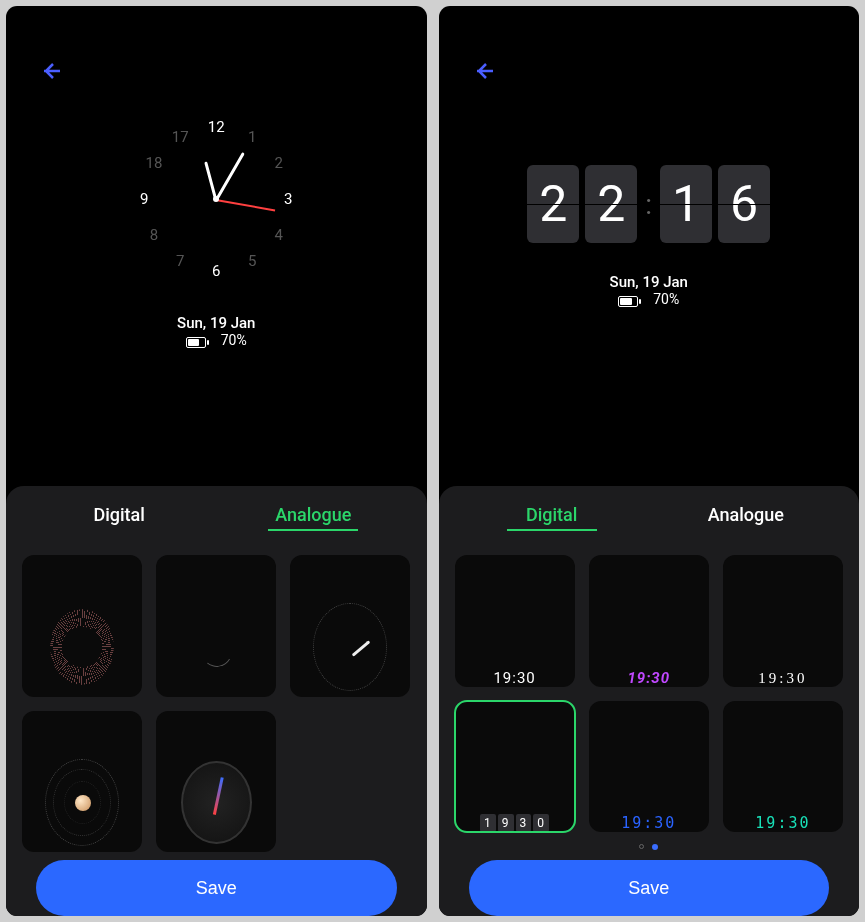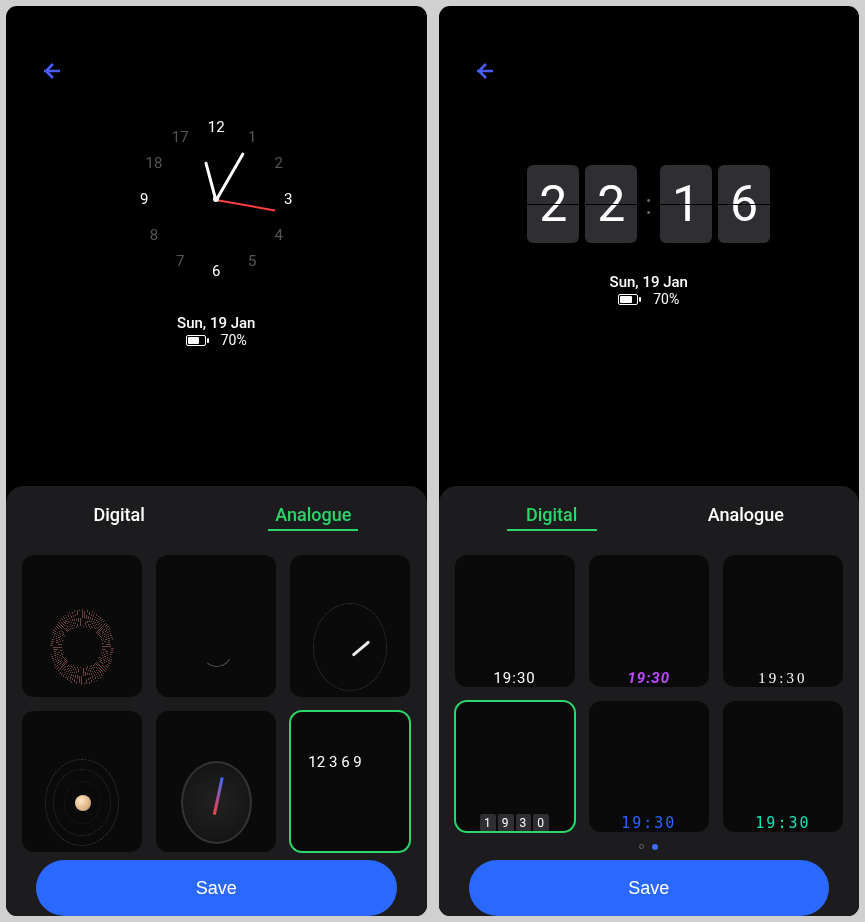--- a/index.html
+++ b/index.html
@@ -56,21 +56,21 @@
     left:50%; top:50%;
     transform-origin: 0 50%;
     background:#fff;
     height:3px;
   }
   .hand.minute { width:55px; transform: rotate(-60deg); border-radius:2px;}
   .hand.hour   { width:40px; transform: rotate(-105deg); border-radius:2px;}
   .hand.second { width:60px; background:#ff4040; height:1.5px; transform: rotate(10deg);}
   .center-dot { position:absolute; left:50%; top:50%; width:6px;height:6px;background:#fff;border-radius:50%; transform:translate(-50%,-50%);}
   .date-line { margin-top: 30px; font-size: 15px; font-weight:500;}
-  .battery-line { margin-top: 0; font-size: 14px; display:flex; align-items:center; gap:15px;}
+  .battery-line { margin-top: 0; font-size: 14px; display:flex; align-items:flex-end; gap:15px;}
   .battery-line .batt-icon { display:inline-block; width:20px; height:11px; border:1.5px solid #fff; border-radius:2px; position:relative;}
   .battery-line .batt-icon::after { content:""; position:absolute; right:-4px; top:2px; width:2px; height:5px; background:#fff; border-radius:1px;}
   .battery-line .batt-icon::before { content:""; position:absolute; left:1px; top:1px; bottom:1px; width:65%; background:#fff; border-radius:1px;}
   
   .flip-clock { display:flex; align-items:center; gap:6px; margin-top:-20px;}
   .flip-digit {
     width:52px; height:78px;
     background:#2f2f33;
     border-radius:6px;
     display:flex; align-items:center; justify-content:center;
@@ -235,29 +235,20 @@
             <div class="dotring2"></div>
             <div class="dotring3"></div>
             <div class="planet"></div>
           </div>
         </div>
       <div class="style-item">
           <div class="an-th">
             <div class="compass"></div>
           </div>
         </div>
-      <div class="style-item selected">
-        <div class="an-th miniface">
-          <span class="n" style="left:50%;top:8%">12</span>
-          <span class="n" style="left:92%;top:50%">3</span>
-          <span class="n" style="left:50%;top:92%">6</span>
-          <span class="n" style="left:8%;top:50%">9</span>
-          <div class="mh"></div>
-        </div>
-      </div>
     </div>
     <button class="save-btn">Save</button>
   </div>
 </div>
 
 <div class="phone">
   <div class="back-btn">
     <svg viewBox="0 0 24 24">
         <path d="M14 5l-7 7 7 7M5 12h16"></path>
       </svg>

